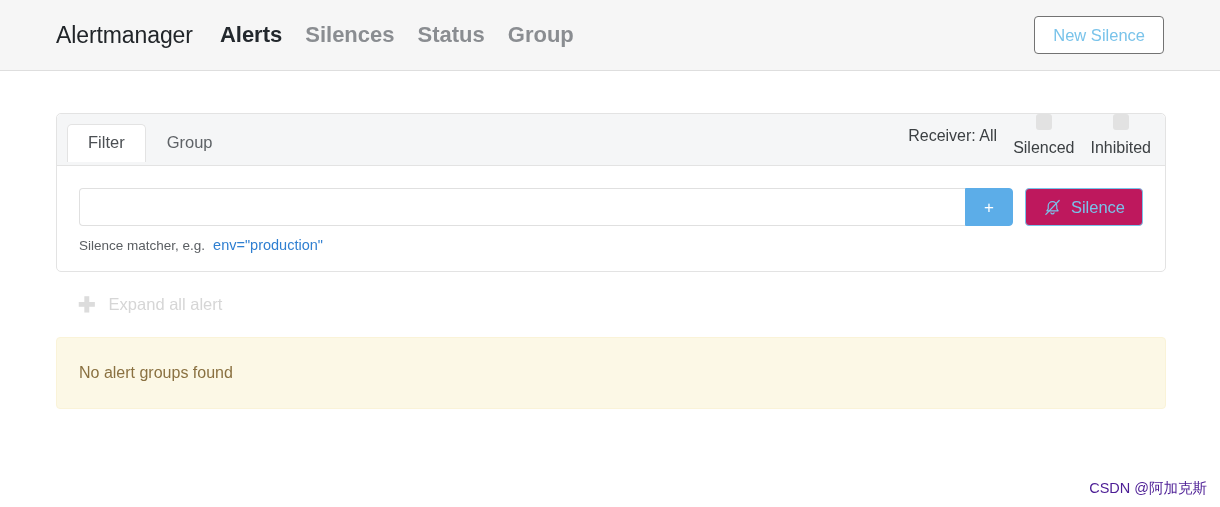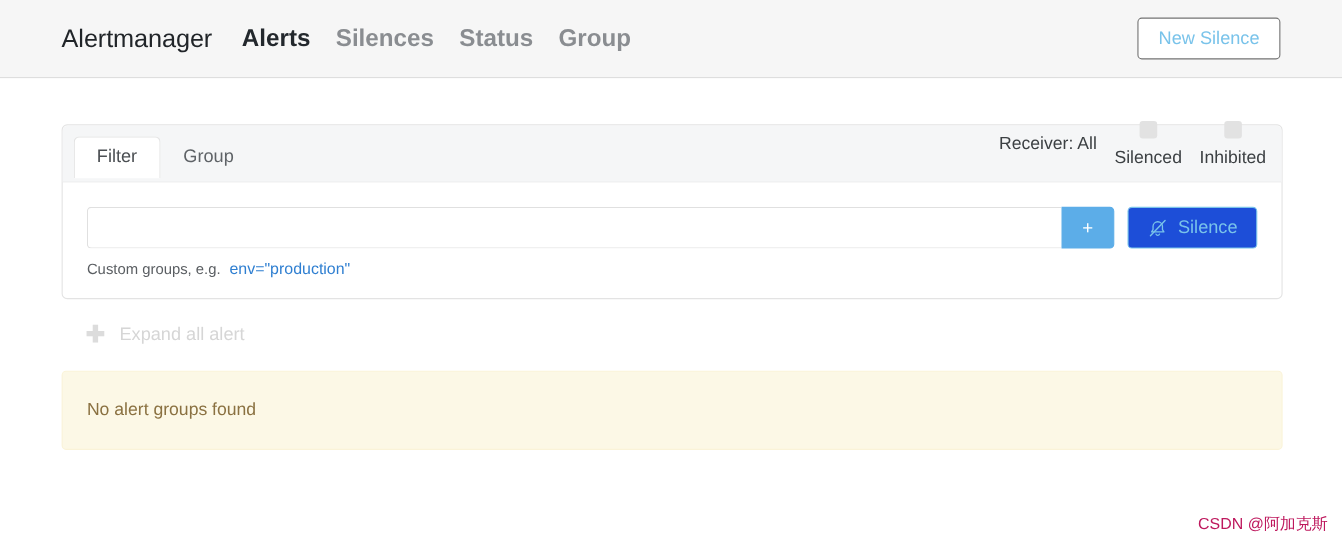--- a/index.html
+++ b/index.html
@@ -76,21 +76,21 @@
     background: #ffffff;
     width: 1110px;
     box-sizing: border-box;
   }
   .card-header {
     background: #f5f6f7;
     border-bottom: 1px solid #e3e3e3;
     border-radius: 5px 5px 0 0;
     height: 52px;
     display: flex;
-    align-items: center;
+    align-items: flex-start;
     padding: 0 14px 4px 10px;
     box-sizing: border-box;
     position: relative;
   }
   .tabs {
     display: flex;
     align-items: flex-end;
     gap: 0;
     flex: 1;
     height: 100%;
@@ -180,21 +180,21 @@
     font-size: 17px;
     line-height: 1;
     cursor: pointer;
     font-family: inherit;
     display: flex;
     align-items: center;
     justify-content: center;
   }
   .silence-btn {
     border: 1px solid #79c3ea;
-    background: #1d4ed8;
+    background: #be185d;
     color: #79c3ea;
     border-radius: 4px;
     font-size: 16.5px;
     padding: 0 17px;
     height: 38px;
     display: flex;
     align-items: center;
     gap: 9px;
     cursor: pointer;
     font-family: inherit;
@@ -244,23 +244,23 @@
     padding: 26px 22px;
     box-sizing: border-box;
     color: #8a7141;
     font-size: 16px;
   }
 
   
   .watermark {
     position: absolute;
     right: 13px;
-    bottom: 21px;
+    bottom: 9px;
     font-size: 14.5px;
-    color: #be185d;
+    color: #4c1d95;
     white-space: nowrap;
   }
 </style>
 </head>
 <body>
 
 <div class="navbar">
   <div class="brand">Alertmanager</div>
   <nav class="nav-links">
     <a class="nav-link active" href="#">Alerts</a>
@@ -304,21 +304,21 @@
             <svg width="19" height="19" viewBox="0 0 20 20" fill="none" aria-hidden="true">
               <path d="M5.5 8.2c0-2.4 2-4.4 4.5-4.4 2.5 0 4.5 2 4.5 4.4v3.1l1.4 2.2H4.1l1.4-2.2V8.2z" stroke="#79c3ea" stroke-width="1.25" stroke-linejoin="round"></path>
               <path d="M8.3 15.6a1.8 1.8 0 0 0 3.4 0" stroke="#79c3ea" stroke-width="1.25" stroke-linecap="round"></path>
               <path d="M3 17.2 17 2.6" stroke="#79c3ea" stroke-width="1.35" stroke-linecap="round"></path>
             </svg>
           </span>
           <span>Silence</span>
         </button>
       </div>
       <div class="hint">
-        <span>Custom groups, e.g.</span>
+        <span>Silence matcher, e.g.</span>
         <span class="hint-code">env="production"</span>
       </div>
     </div>
   </div>
 
   <div class="expand-row">
     <span class="expand-plus">✚</span>
     <span class="expand-text">Expand all alert</span>
   </div>
 

